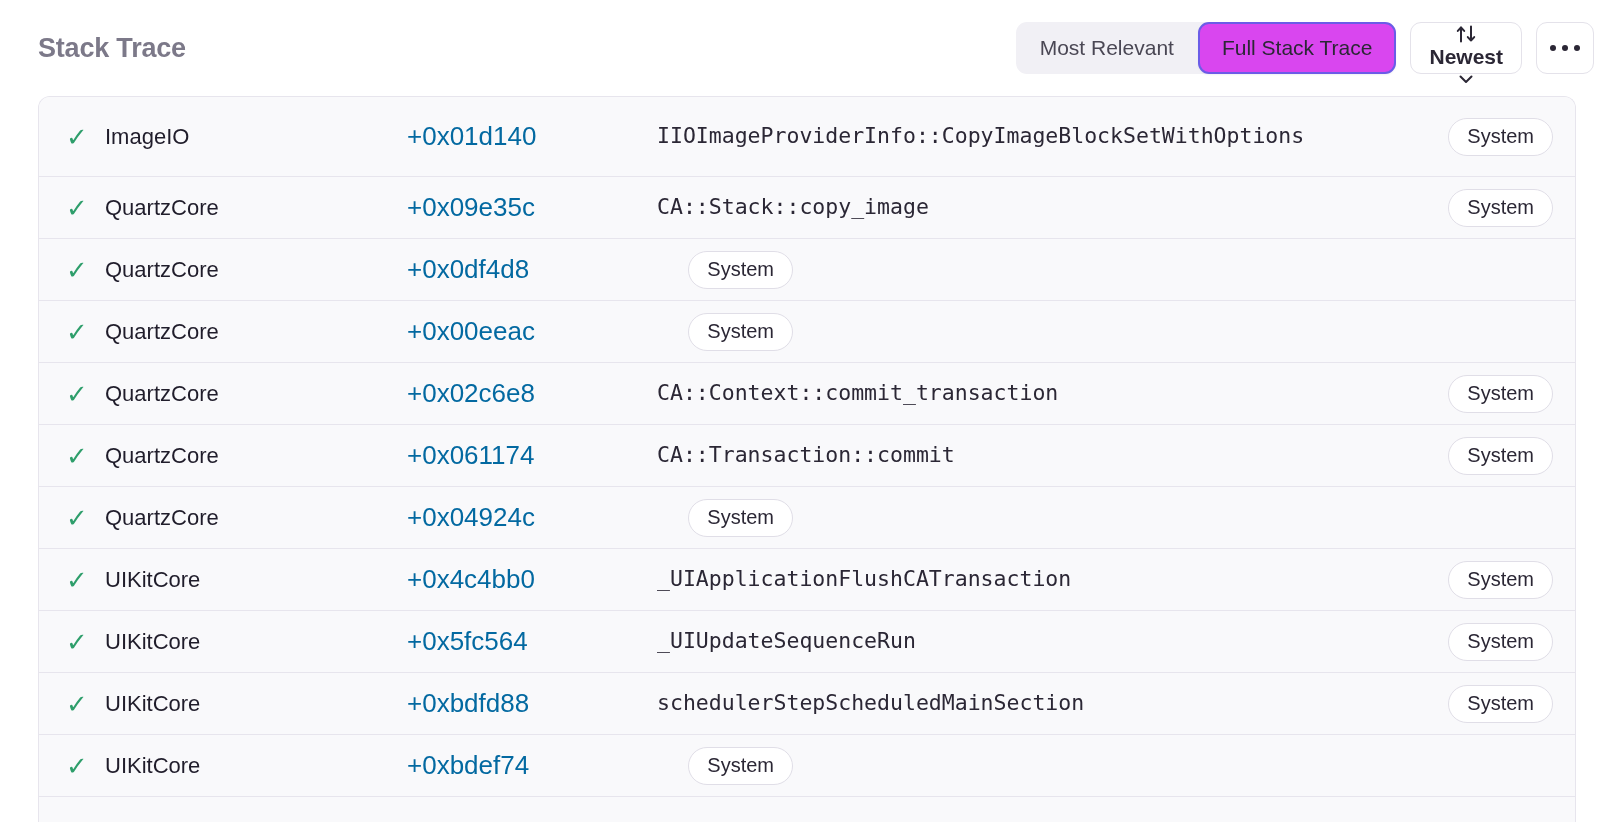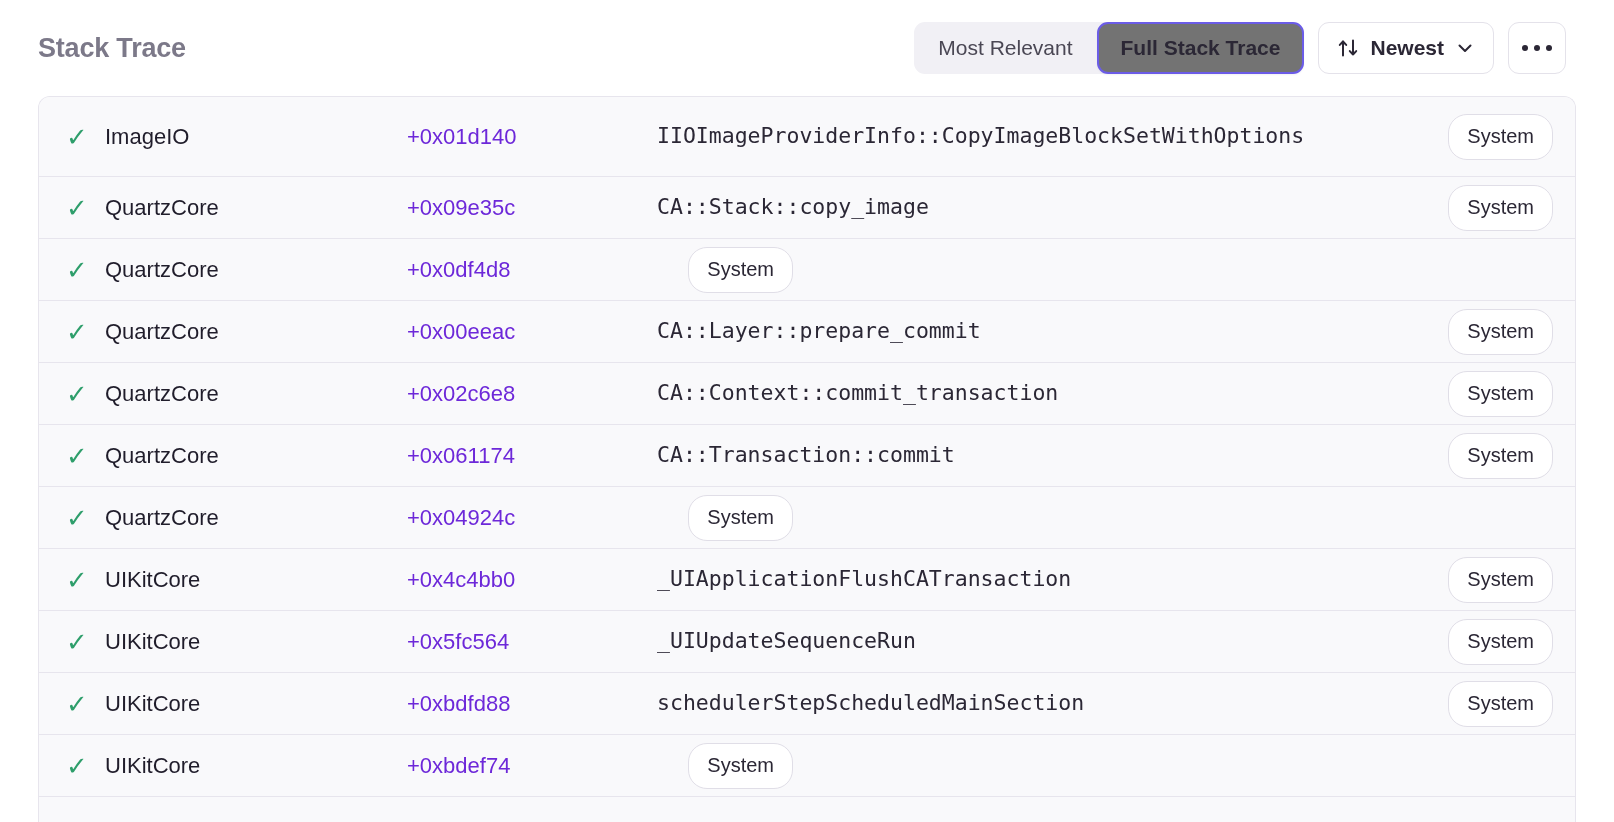--- a/index.html
+++ b/index.html
@@ -16,21 +16,21 @@
     width: 1614px;
     height: 822px;
     position: relative;
   }
 
   
   .header {
     height: 96px;
     display: flex;
     align-items: center;
-    padding: 0 48px 0 38px;
+    padding: 0 20px 0 38px;
   }
   .title {
     font-size: 27px;
     font-weight: 700;
     color: #7c7989;
     letter-spacing: -0.2px;
     white-space: nowrap;
   }
   .header-actions {
     margin-left: auto;
@@ -56,44 +56,44 @@
     font-size: 21px;
     color: #4a4754;
     border-radius: 11px;
     background: transparent;
     border: none;
     cursor: pointer;
     white-space: nowrap;
     font-family: "Liberation Sans", sans-serif;
   }
   .seg-btn.active {
-    background: #737373;
+    background: #d946ef;
     border: 2.5px solid #6b5ce7;
-    font-weight: 700;
+    font-weight: 400;
     color: #2b2735;
     box-shadow: 0 1px 2px rgba(40,35,60,0.06);
     padding: 0 22px;
   }
 
   
   .obtn {
     height: 52px;
     display: flex;
     align-items: center;
-    gap: 11px;
     padding: 0 18px;
     background: #ffffff;
     border: 1.5px solid #e4e2ea;
     border-radius: 11px;
     font-size: 21px;
     font-weight: 700;
     color: #2b2735;
     cursor: pointer;
     white-space: nowrap;
     font-family: "Liberation Sans", sans-serif;
+    flex-direction: column;
   }
   .obtn.icon-only {
     width: 58px;
     padding: 0;
     justify-content: center;
   }
   .ico { display: inline-flex; align-items: center; justify-content: center; }
   .dots {
     display: inline-flex;
     gap: 6px;
@@ -142,43 +142,43 @@
   }
   .cell-module {
     flex: 0 0 302px;
     font-size: 22px;
     color: #201d2b;
     white-space: nowrap;
     overflow: hidden;
   }
   .cell-offset {
     flex: 0 0 250px;
-    font-size: 22px;
-    color: #6d28d9;
+    font-size: 26px;
+    color: #0369a1;
     white-space: nowrap;
   }
   .cell-func {
     flex: 1 1 auto;
     font-family: "DejaVu Sans Mono", monospace;
     font-size: 21.5px;
     color: #2b2735;
     line-height: 1.32;
     word-break: break-all;
     padding-right: 26px;
   }
   .cell-badge {
     flex: 0 0 136px;
     display: flex;
     justify-content: flex-end;
   }
   .badge {
     display: inline-flex;
     align-items: center;
     justify-content: center;
-    height: 46px;
+    height: 38px;
     padding: 0 18px;
     border: 1.5px solid #e0dee7;
     border-radius: 19px;
     background: #ffffff;
     font-size: 20px;
     color: #2b2735;
     white-space: nowrap;
   }
 </style>
 </head>
@@ -258,21 +258,20 @@
           <span class="badge">System</span>
         </div>
     </div>
 
     <div class="row">
       <div class="cell-check">
           <span class="check">✓</span>
         </div>
       <div class="cell-module">QuartzCore</div>
       <div class="cell-offset">+0x00eeac</div>
-      <div class="cell-func">CA::Layer::prepare_commit</div>
       <div class="cell-badge">
           <span class="badge">System</span>
         </div>
     </div>
 
     <div class="row">
       <div class="cell-check">
           <span class="check">✓</span>
         </div>
       <div class="cell-module">QuartzCore</div>

